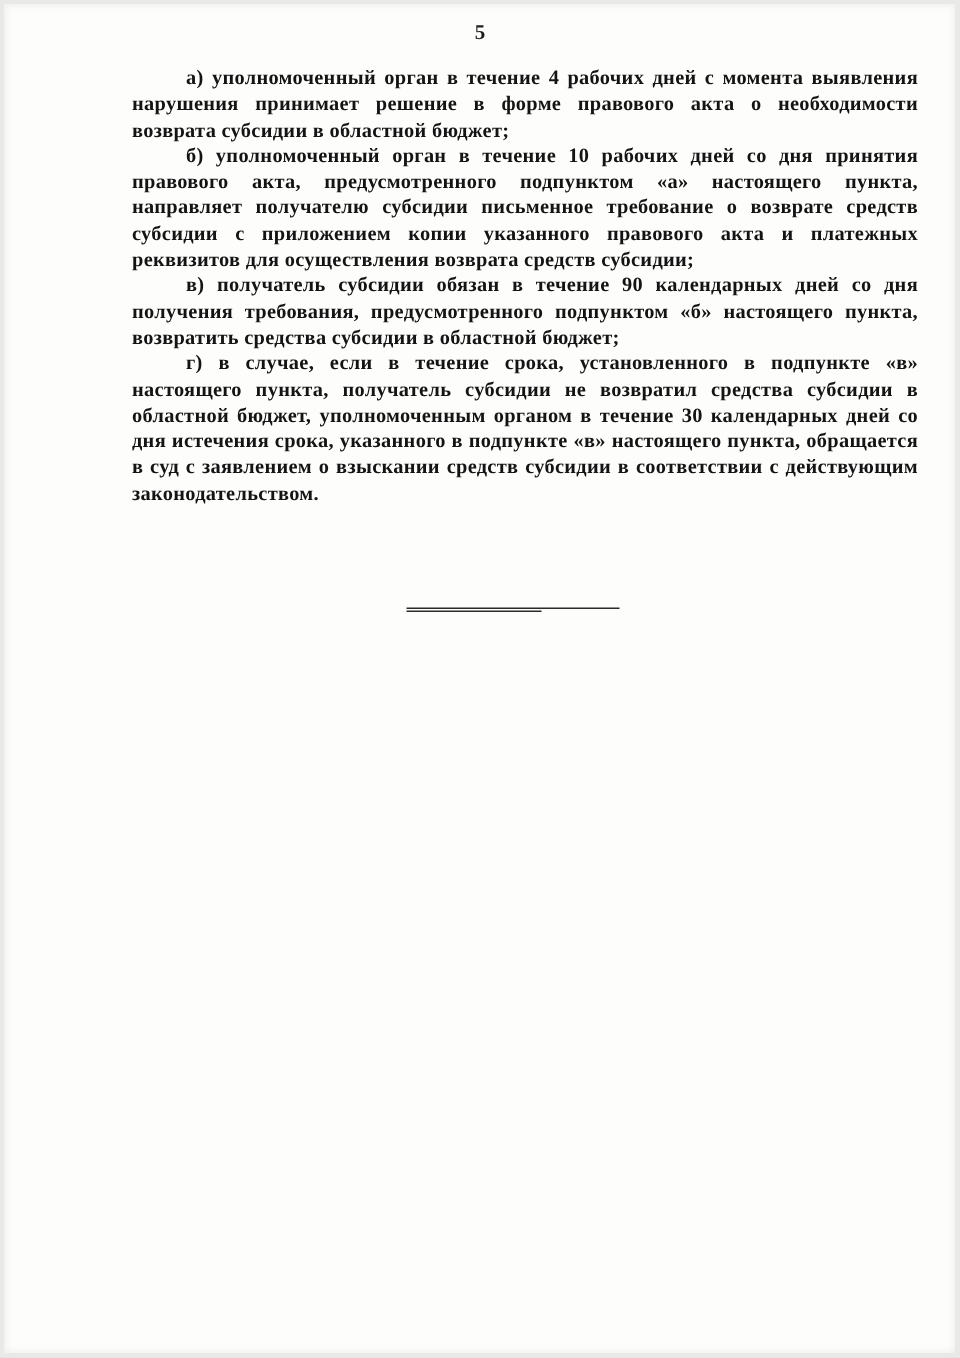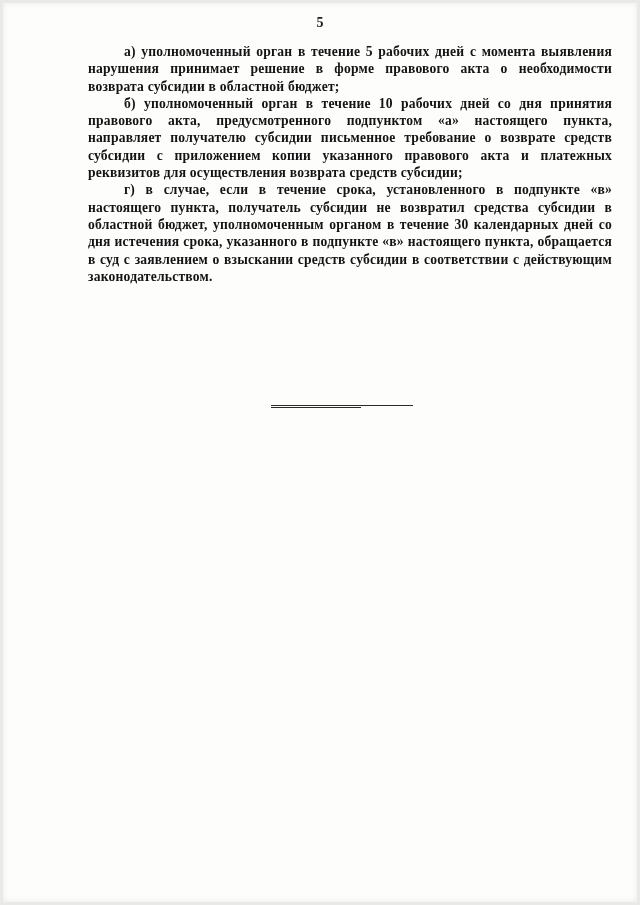--- a/index.html
+++ b/index.html
@@ -70,21 +70,22 @@
 </style>
 </head>
 <body>
 
 <div class="scan">
   <div class="page">
 
     <div class="page-number">5</div>
 
     <div class="text-block">
-      <p>а) уполномоченный орган в течение 5 рабочих дней с момента выявления нарушения принимает решение в форме правового акта о необходимости возврата субсидии в областной бюджет;</p>
+      <p>а) уполномоченный орган в течение 4 рабочих дней с момента выявления нарушения принимает решение в форме правового акта о необходимости возврата субсидии в областной бюджет;</p>
       <p>б) уполномоченный орган в течение 10 рабочих дней со дня принятия правового акта, предусмотренного подпунктом «а» настоящего пункта, направляет получателю субсидии письменное требование о возврате средств субсидии с приложением копии указанного правового акта и платежных реквизитов для осуществления возврата средств субсидии;</p>
+      <p>в) получатель субсидии обязан в течение 90 календарных дней со дня получения требования, предусмотренного подпунктом «б» настоящего пункта, возвратить средства субсидии в областной бюджет;</p>
       <p>г) в случае, если в течение срока, установленного в подпункте «в» настоящего пункта, получатель субсидии не возвратил средства субсидии в областной бюджет, уполномоченным органом в течение 30 календарных дней со дня истечения срока, указанного в подпункте «в» настоящего пункта, обращается в суд с заявлением о взыскании средств субсидии в соответствии с действующим законодательством.</p>
     </div>
 
     <div class="separator"></div>
 
   </div>
 </div>
 
 </body></html>

